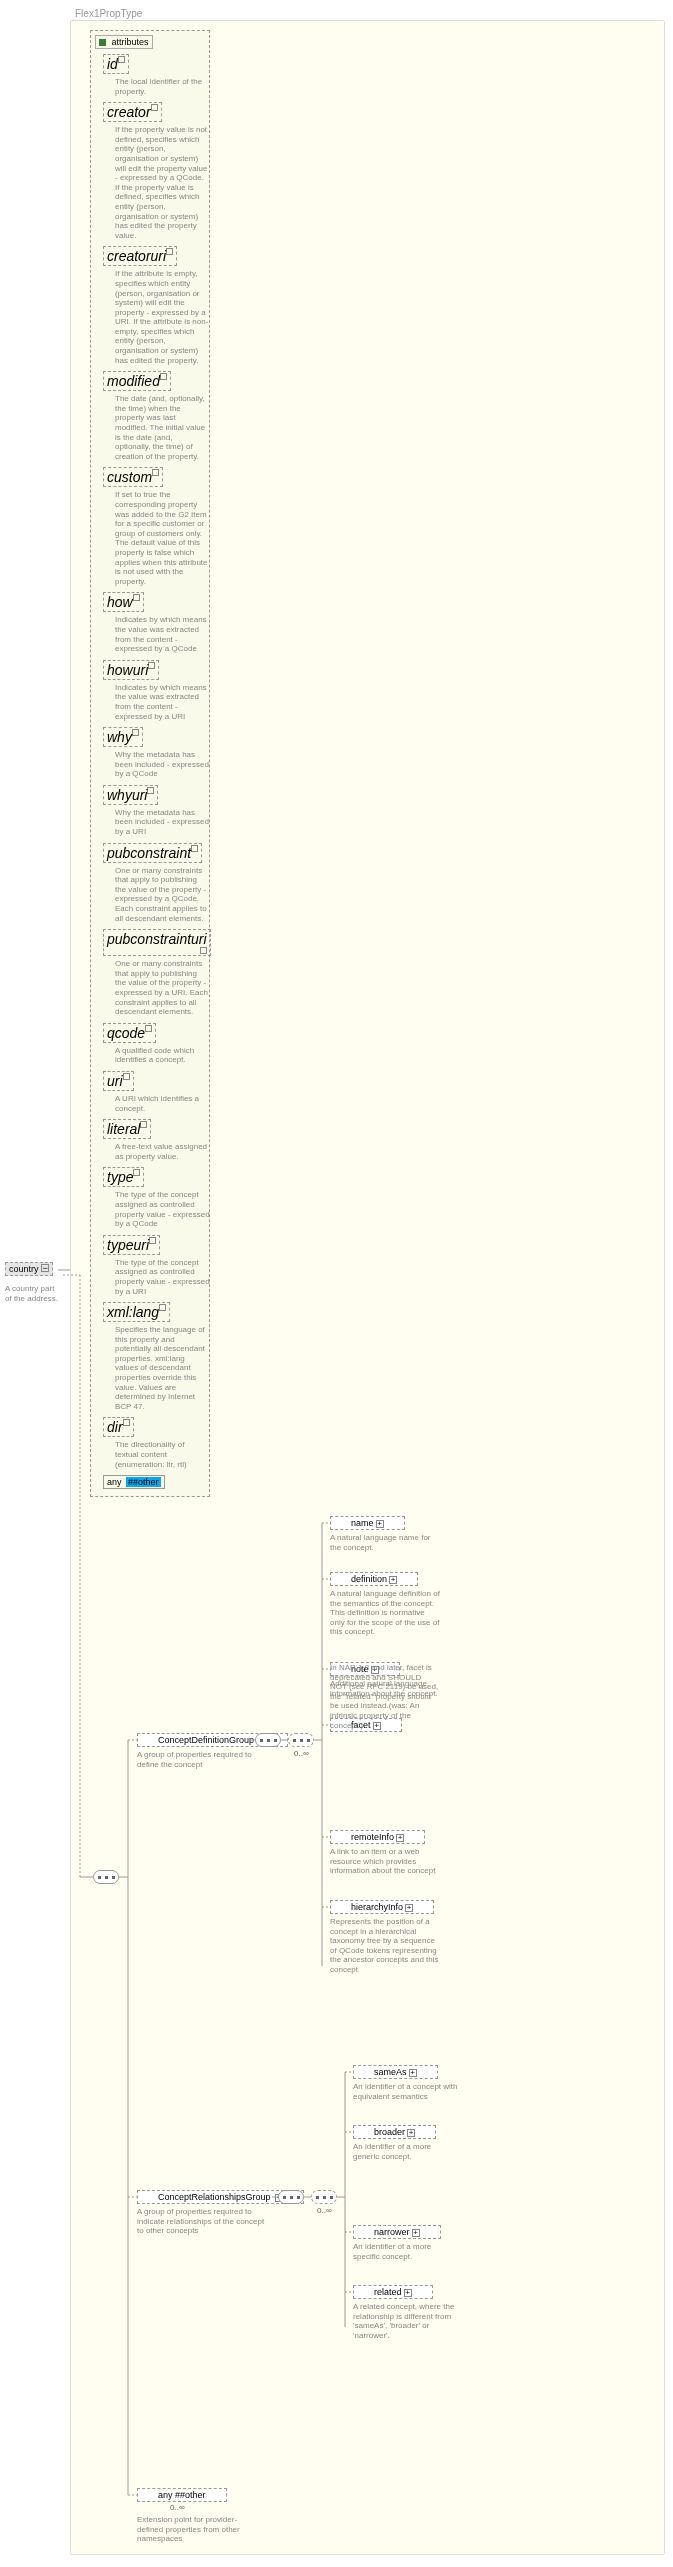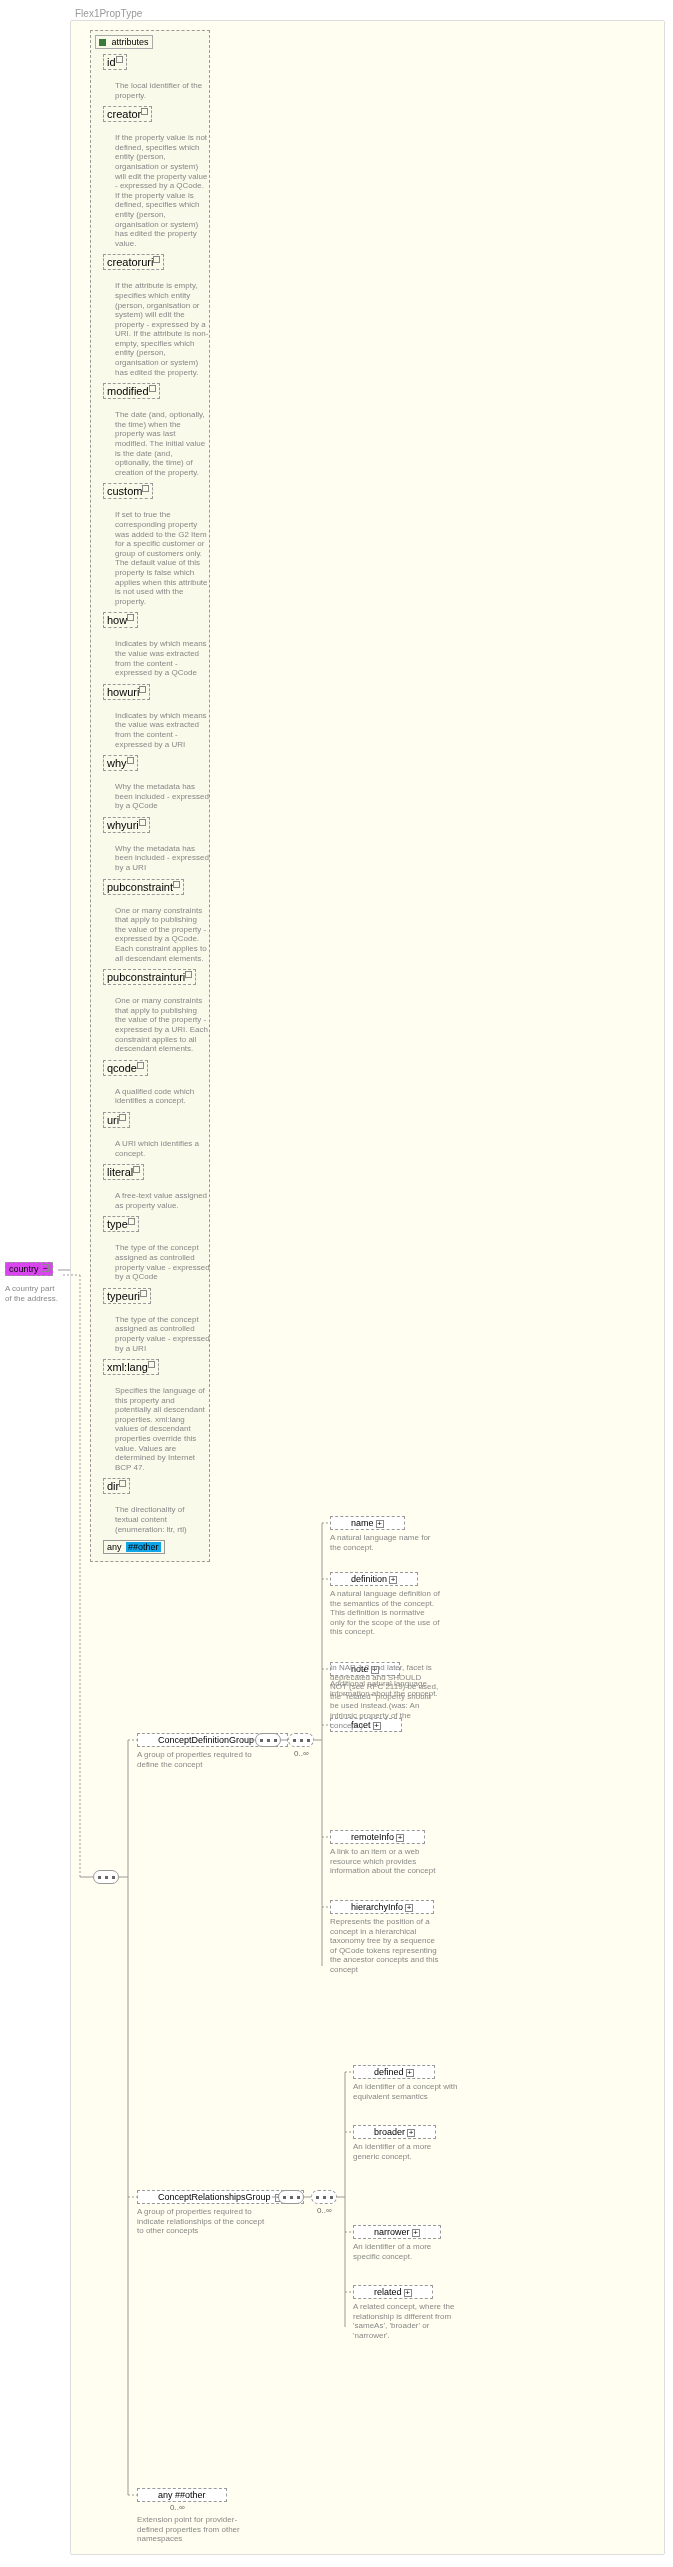--- a/index.html
+++ b/index.html
@@ -45,25 +45,26 @@
 }
 .attr-icon {
   display: inline-block;
   width: 7px;
   height: 7px;
   background: #3a7a3a;
   margin-right: 3px;
   vertical-align: middle;
 }
 .attr-item {
-  margin: 2px 0 11px 8px;
+  margin: 2px 0 3px 8px;
   padding: 1px 3px;
   border: 1px dashed #999;
   display: inline-block;
-  font-size: 11px;
+  font-style: italic;
+  font-size: 14px;
 }
 .attr-desc {
   color: #888;
   font-size: 8px;
   margin: 0 0 4px 20px;
   line-height: 1.2;
   width: 95px;
 }
 .corner-icon {
   float: right;
@@ -84,21 +85,21 @@
 .country-el {
   position: absolute;
   left: 5px;
   top: 1262px;
   width: 58px;
 }
 .country-box {
   border: 1px dashed #999;
   padding: 1px 3px;
   display: inline-block;
-  background: #d946ef;
+  background: #e5e5e5;
 }
 .country-box .el-mark {
   float: right;
   width: 8px;
   height: 8px;
   border: 1px solid #888;
   margin-left: 2px;
   position: relative;
 }
 .country-box .el-mark::after {
@@ -230,21 +231,21 @@
     <div class="d3"></div>
 </div>
 <div class="seq-node" style="left:311px;top:2190px;border-style:dashed">
   <div class="d1"></div>
     <div class="d2"></div>
     <div class="d3"></div>
 </div>
 <div class="cardinality" style="left:317px;top:2206px">0..∞</div>
 
 <div id="relchildren">
-    <div class="element-box optional" style="left: 353px; top: 2065px;"><span>defined</span><span class="plus">+</span></div>
+    <div class="element-box optional" style="left: 353px; top: 2065px;"><span>sameAs</span><span class="plus">+</span></div>
     <div class="group-desc" style="left: 353px; top: 2082px; width: 105px;">An identifier of a concept with equivalent semantics</div>
     <div class="element-box optional" style="left: 353px; top: 2125px;"><span>broader</span><span class="plus">+</span></div>
     <div class="group-desc" style="left: 353px; top: 2142px; width: 105px;">An identifier of a more generic concept.</div>
     <div class="element-box optional" style="left: 353px; top: 2225px;"><span>narrower</span><span class="plus">+</span></div>
     <div class="group-desc" style="left: 353px; top: 2242px; width: 105px;">An identifier of a more specific concept.</div>
     <div class="element-box optional" style="left: 353px; top: 2285px;"><span>related</span><span class="plus">+</span></div>
     <div class="group-desc" style="left: 353px; top: 2302px; width: 105px;">A related concept, where the relationship is different from 'sameAs', 'broader' or 'narrower'.</div>
   </div>
 
 <div class="element-box optional" style="left:137px;top:2488px">

